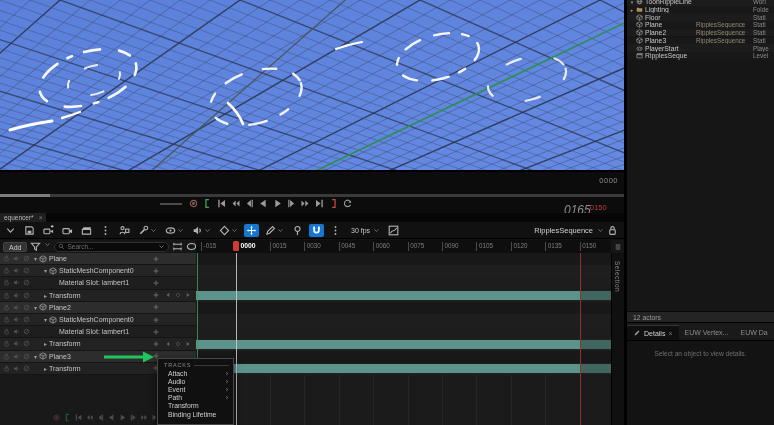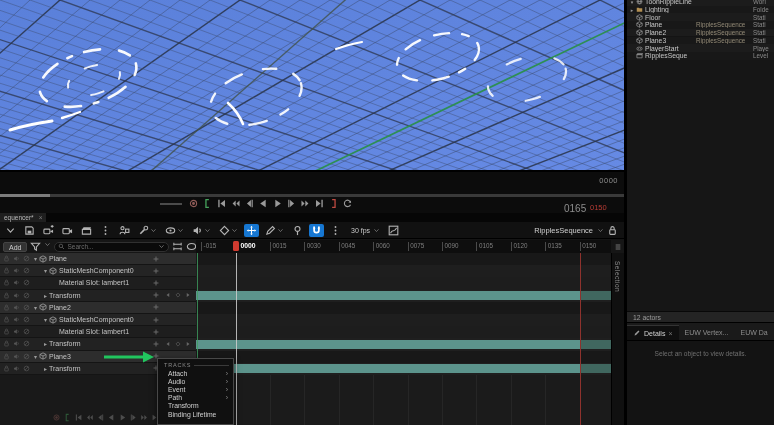--- a/index.html
+++ b/index.html
@@ -17,21 +17,21 @@
   #vbar{left:0;top:170px;width:624px;height:43px;background:#0c0c0c;border-top:2px solid #000;}
   #vp-frame{right:6px;top:4px;color:#8c8c8c;font-size:7.5px;letter-spacing:.5px;}
   #scrub{left:0;top:22px;width:624px;height:3px;background:#3a3a3a;}
   #scrub-played{left:0;top:0;width:50px;height:3px;background:#7d7d7d;}
   #transport{left:188px;top:26px;display:flex;gap:3px;align-items:center;}
   #transport .ic{width:11px;height:11px;color:#9a9a9a;}
   .t-record{color:#8f5b57 !important;}
   .t-bracket-in{color:#46a35c !important;}
   .t-bracket-out{color:#bf4a42 !important;}
   #pre-slider{left:160px;top:31px;width:22px;height:2px;background:#4b4b4b;}
-  #cnt-left{left:564px;top:31px;color:#8d8d8d;font-size:10px;}
+  #cnt-left{left:564px;top:31px;color:#8d8d8d;font-size:12px;font-style:italic;}
   #cnt-right{left:590px;top:31px;color:#b83c35;font-size:7.5px;}
 
   
   #seq{left:0;top:213px;width:624px;height:212px;background:#141414;}
   #seq-tabs{left:0;top:0;width:624px;height:9px;background:#060606;}
   #seq-tab{left:0;top:0;height:9px;padding:0 4px;background:#1f1f1f;color:#b9b9b9;font-size:6.5px;
            line-height:9px;display:flex;gap:5px;}
   #seq-tab .x{color:#7e7e7e;}
   #seq-toolbar{left:0;top:9px;width:624px;height:17px;background:#111;border-bottom:1px solid #000;
                display:flex;align-items:center;padding:0 3px;gap:4px;}

